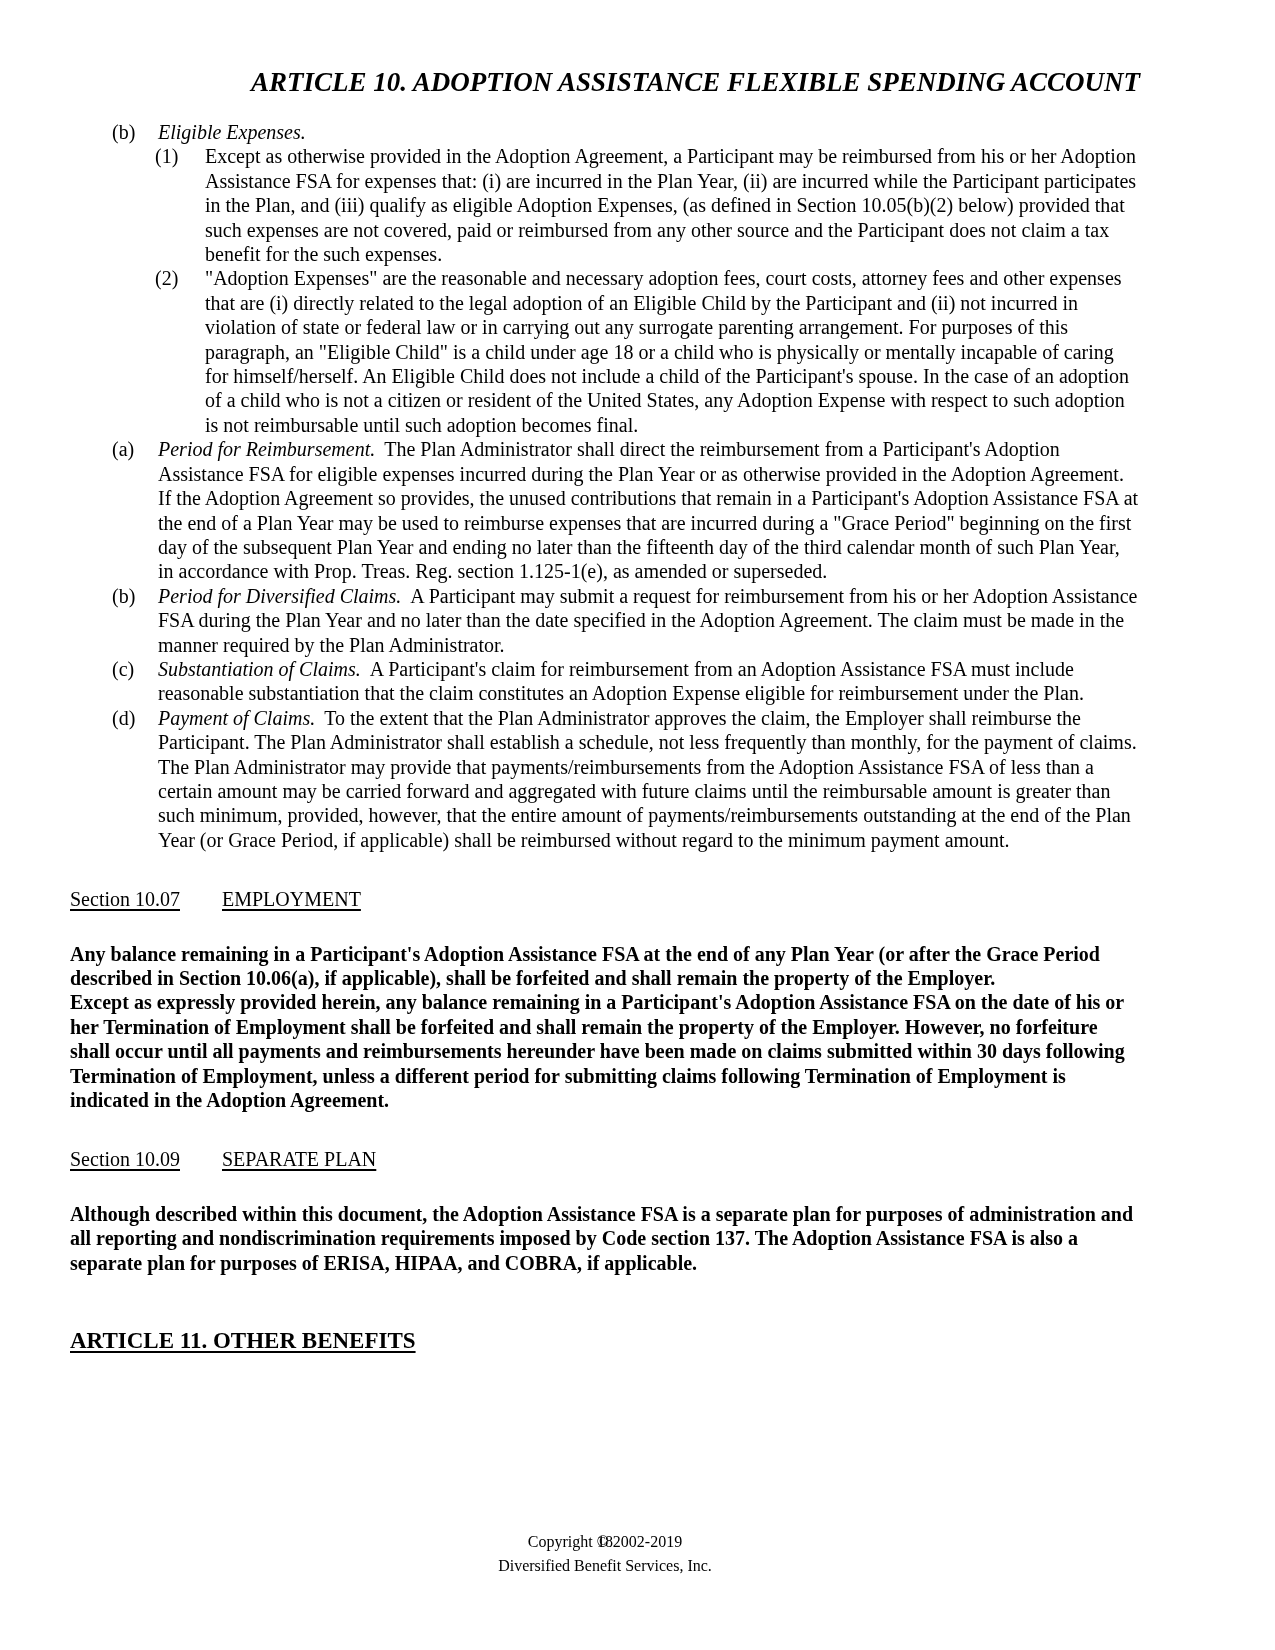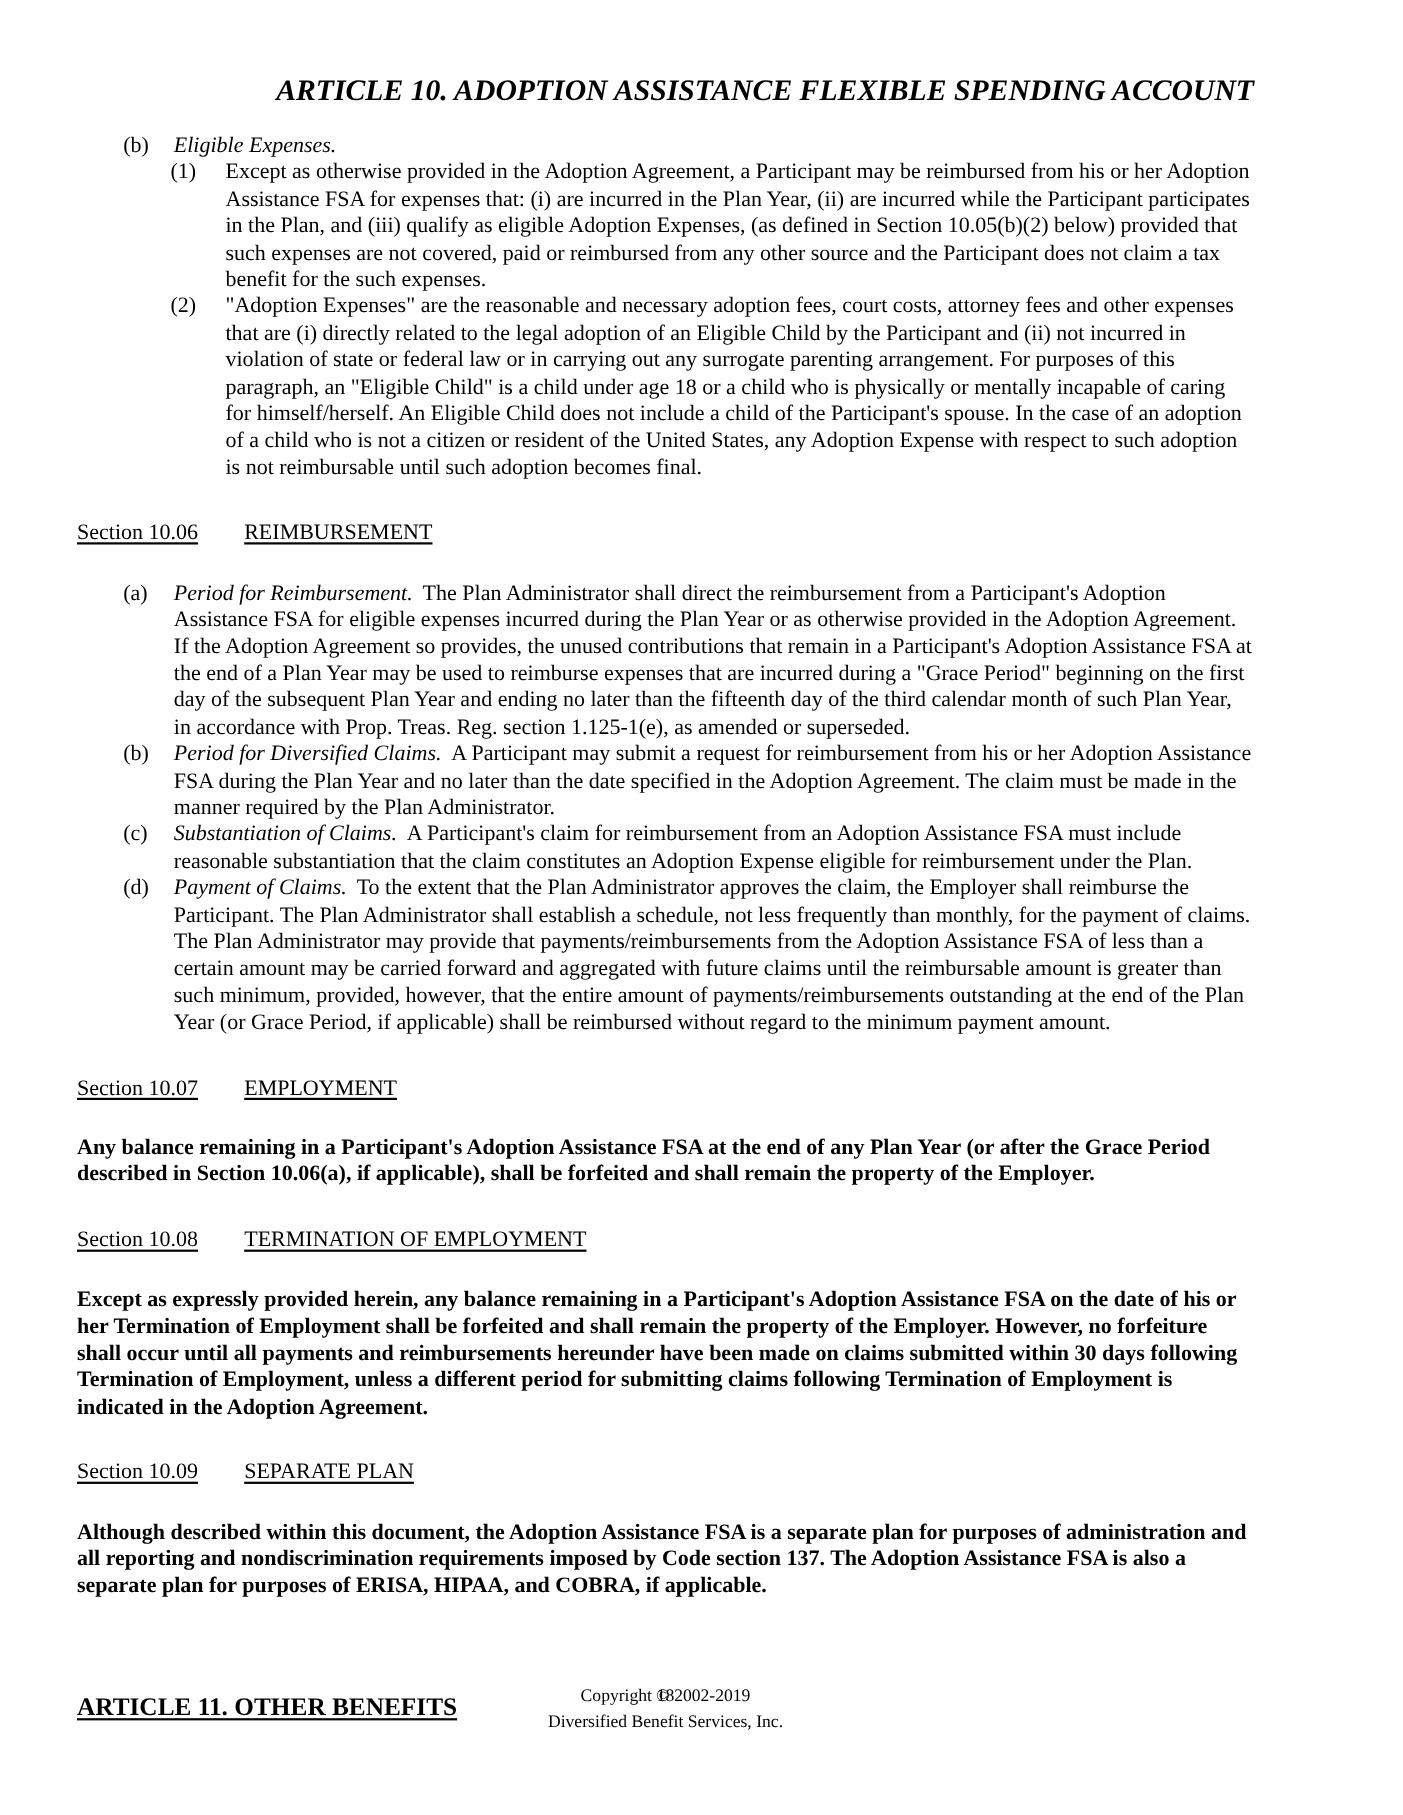--- a/index.html
+++ b/index.html
@@ -36,21 +36,21 @@
   
   .section-heading { margin: 35px 0 30px 0; }
   .sec-num { display: inline-block; width: 152px; }
   .ul {
     text-decoration: underline;
     text-underline-offset: 3px;
     text-decoration-thickness: 1.5px;
   }
   .para { margin: 0; font-weight: bold; }
   .article-heading {
-    margin-top: 84px;
+    margin-top: 52px;
     margin-bottom: 56px;
     font-size: 23px;
     font-weight: bold;
     line-height: 27px;
   }
   .article-heading .ul { text-decoration-thickness: 2px; }
   .footer {
     position: absolute;
     top: 1530px;
     left: 70px;
@@ -80,23 +80,20 @@
   <div class="li2">
     <span class="marker">(1)</span>
     <span>Except as otherwise provided in the Adoption Agreement, a Participant may be reimbursed from his or her Adoption Assistance FSA for expenses that: (i) are incurred in the Plan Year, (ii) are incurred while the Participant participates in the Plan, and (iii) qualify as eligible Adoption Expenses, (as defined in Section 10.05(b)(2) below) provided that such expenses are not covered, paid or reimbursed from any other source and the Participant does not claim a tax benefit for the such expenses.</span>
   </div>
 
   <div class="li2">
     <span class="marker">(2)</span>
     <span>"Adoption Expenses" are the reasonable and necessary adoption fees, court costs, attorney fees and other expenses that are (i) directly related to the legal adoption of an Eligible Child by the Participant and (ii) not incurred in violation of state or federal law or in carrying out any surrogate parenting arrangement. For purposes of this paragraph, an "Eligible Child" is a child under age 18 or a child who is physically or mentally incapable of caring for himself/herself. An Eligible Child does not include a child of the Participant's spouse. In the case of an adoption of a child who is not a citizen or resident of the United States, any Adoption Expense with respect to such adoption is not reimbursable until such adoption becomes final.</span>
   </div>
 
-  <div class="section-heading">
-    <span class="sec-num"><span class="ul">Section 10.06</span></span><span class="ul">REIMBURSEMENT</span>
-  </div>
 
   <div class="li1">
     <span class="marker">(a)</span>
     <span class="lead">Period for Reimbursement.</span><span>The Plan Administrator shall direct the reimbursement from a Participant's Adoption Assistance FSA for eligible expenses incurred during the Plan Year or as otherwise provided in the Adoption Agreement. If the Adoption Agreement so provides, the unused contributions that remain in a Participant's Adoption Assistance FSA at the end of a Plan Year may be used to reimburse expenses that are incurred during a "Grace Period" beginning on the first day of the subsequent Plan Year and ending no later than the fifteenth day of the third calendar month of such Plan Year, in accordance with Prop. Treas. Reg. section 1.125-1(e), as amended or superseded.</span>
   </div>
 
   <div class="li1">
     <span class="marker">(b)</span>
     <span class="lead">Period for Diversified Claims.</span><span>A Participant may submit a request for reimbursement from his or her Adoption Assistance FSA during the Plan Year and no later than the date specified in the Adoption Agreement. The claim must be made in the manner required by the Plan Administrator.</span>
   </div>
@@ -110,23 +107,20 @@
     <span class="marker">(d)</span>
     <span class="lead">Payment of Claims.</span><span>To the extent that the Plan Administrator approves the claim, the Employer shall reimburse the Participant. The Plan Administrator shall establish a schedule, not less frequently than monthly, for the payment of claims. The Plan Administrator may provide that payments/reimbursements from the Adoption Assistance FSA of less than a certain amount may be carried forward and aggregated with future claims until the reimbursable amount is greater than such minimum, provided, however, that the entire amount of payments/reimbursements outstanding at the end of the Plan Year (or Grace Period, if applicable) shall be reimbursed without regard to the minimum payment amount.</span>
   </div>
 
   <div class="section-heading">
     <span class="sec-num"><span class="ul">Section 10.07</span></span><span class="ul">EMPLOYMENT</span>
   </div>
 
   <p class="para">Any balance remaining in a Participant's Adoption Assistance FSA at the end of any Plan Year (or after the Grace Period described in Section 10.06(a), if applicable), shall be forfeited and shall remain the property of the Employer.</p>
 
-  <div class="section-heading">
-    <span class="sec-num"><span class="ul">Section 10.08</span></span><span class="ul">TERMINATION OF EMPLOYMENT</span>
-  </div>
 
   <p class="para">Except as expressly provided herein, any balance remaining in a Participant's Adoption Assistance FSA on the date of his or her Termination of Employment shall be forfeited and shall remain the property of the Employer. However, no forfeiture shall occur until all payments and reimbursements hereunder have been made on claims submitted within 30 days following Termination of Employment, unless a different period for submitting claims following Termination of Employment is indicated in the Adoption Agreement.</p>
 
   <div class="section-heading">
     <span class="sec-num"><span class="ul">Section 10.09</span></span><span class="ul">SEPARATE PLAN</span>
   </div>
 
   <p class="para">Although described within this document, the Adoption Assistance FSA is a separate plan for purposes of administration and all reporting and nondiscrimination requirements imposed by Code section 137. The Adoption Assistance FSA is also a separate plan for purposes of ERISA, HIPAA, and COBRA, if applicable.</p>
 
   <div class="article-heading">

